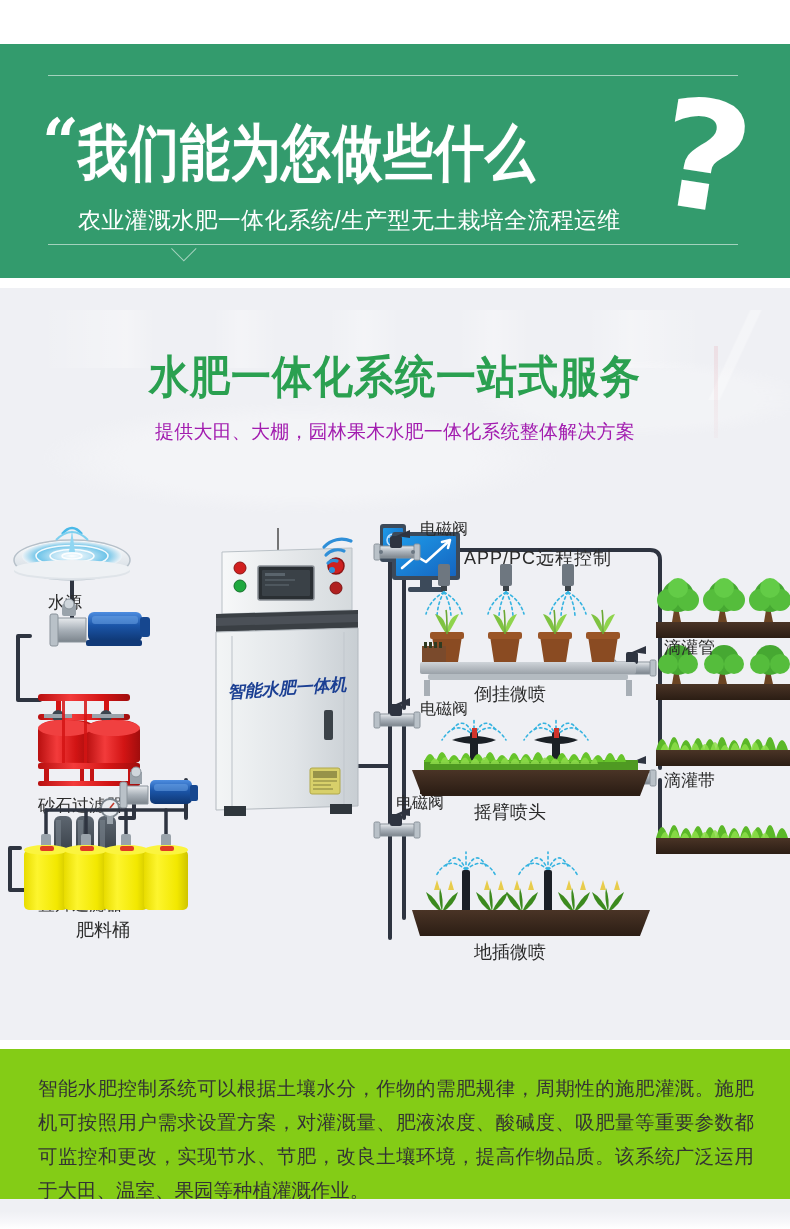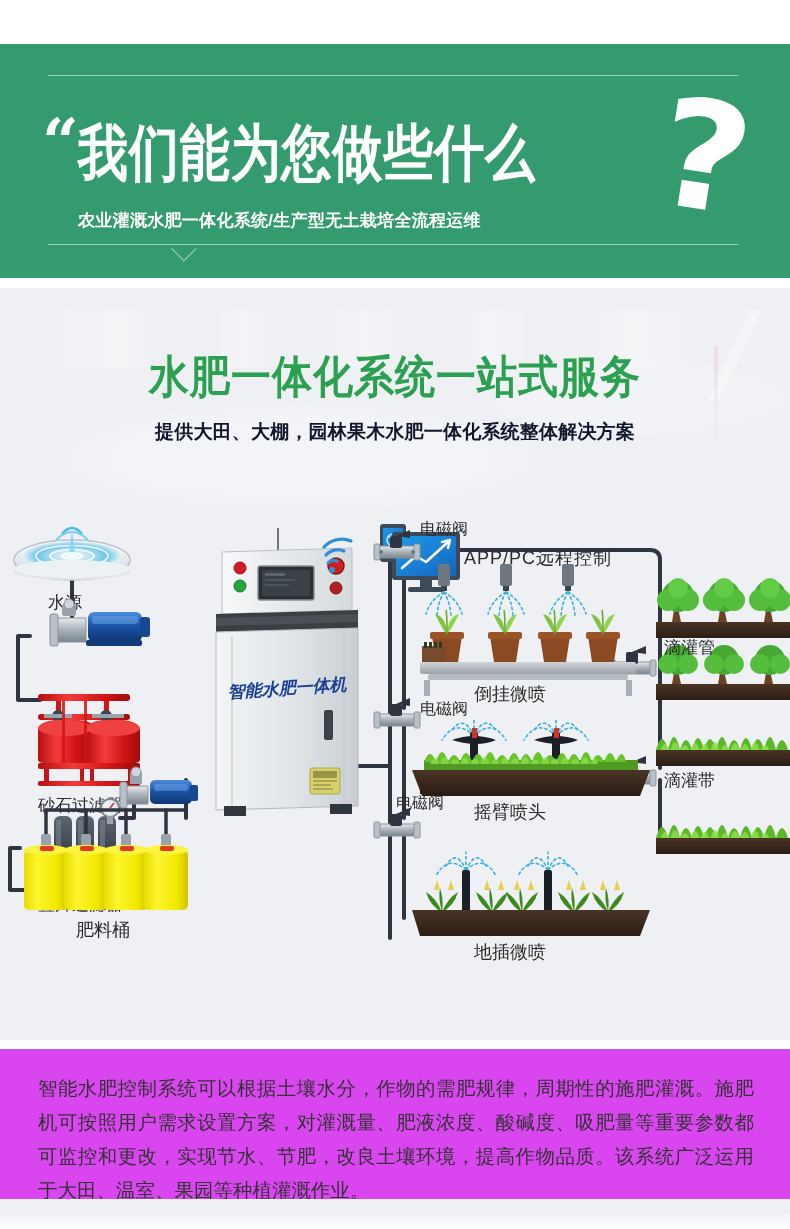--- a/index.html
+++ b/index.html
@@ -43,21 +43,21 @@
     position: absolute; left: 78px; top: 78px;
     font-size: 52px; font-weight: 800; color: #ffffff;
     letter-spacing: 1px; line-height: 1;
     white-space: nowrap;
     transform: scaleX(0.96) scaleY(1.18);
     transform-origin: left top;
     text-shadow: 0 0 1px rgba(255,255,255,.5);
   }
   .hero-sub {
     position: absolute; left: 78px; top: 163px;
-    font-size: 17px; font-weight: 700; color: #ffffff;
+    font-size: 23px; font-weight: 400; color: #ffffff;
     line-height: 27px; letter-spacing: .3px;
   }
   .qmark {
     position: absolute; right: 42px; top: 38px;
     font-size: 150px; font-weight: 800; color: #ffffff;
     line-height: 1; font-family: "DejaVu Sans", sans-serif;
     transform: rotate(9deg) scaleX(1.05);
   }
 
   
@@ -90,33 +90,33 @@
     background: linear-gradient(115deg, rgba(255,255,255,0) 44%, rgba(255,255,255,.95) 46%, rgba(255,255,255,.95) 54%, rgba(255,255,255,0) 56%);
   }
 
   .sec-title {
     position: absolute; left: 0; top: 58px; width: 790px; text-align: center;
     font-size: 40px; font-weight: 800; color: #2aa050; letter-spacing: 1px;
     transform: scaleY(1.12); transform-origin: center top;
   }
   .sec-sub {
     position: absolute; left: 0; top: 131px; width: 790px; text-align: center;
-    font-size: 19px; font-weight: 700; color: #0f172a; letter-spacing: .2px;
+    font-size: 19px; font-weight: 400; color: #a21caf; letter-spacing: .2px;
   }
 
   
   .diagram { position:absolute; left:0; top:230px; width:790px; height:520px; }
   .diagram svg { display:block; }
 
   
   .divider-white {
     position:absolute; left:0; top:1040px; width:790px; height:9px; background:#ffffff;
   }
   .para-wrap {
-    position: absolute; left:0; top:1049px; width:790px; height:180px; background:#d946ef;
+    position: absolute; left:0; top:1049px; width:790px; height:180px; background:#84cc16;
   }
   .para {
     position:absolute; left:38px; top:22px; width:716px;
     font-size: 19.4px; line-height: 34px; color: #333333;
     text-align: justify; letter-spacing: .1px;
   }
   .footer-fade {
     position:absolute; left:0; top:1199px; width:790px; height:30px;
     background: linear-gradient(180deg,#eff0f4 0%, #eff0f4 40%, #f7f7fa 75%, #ffffff 100%);
   }

